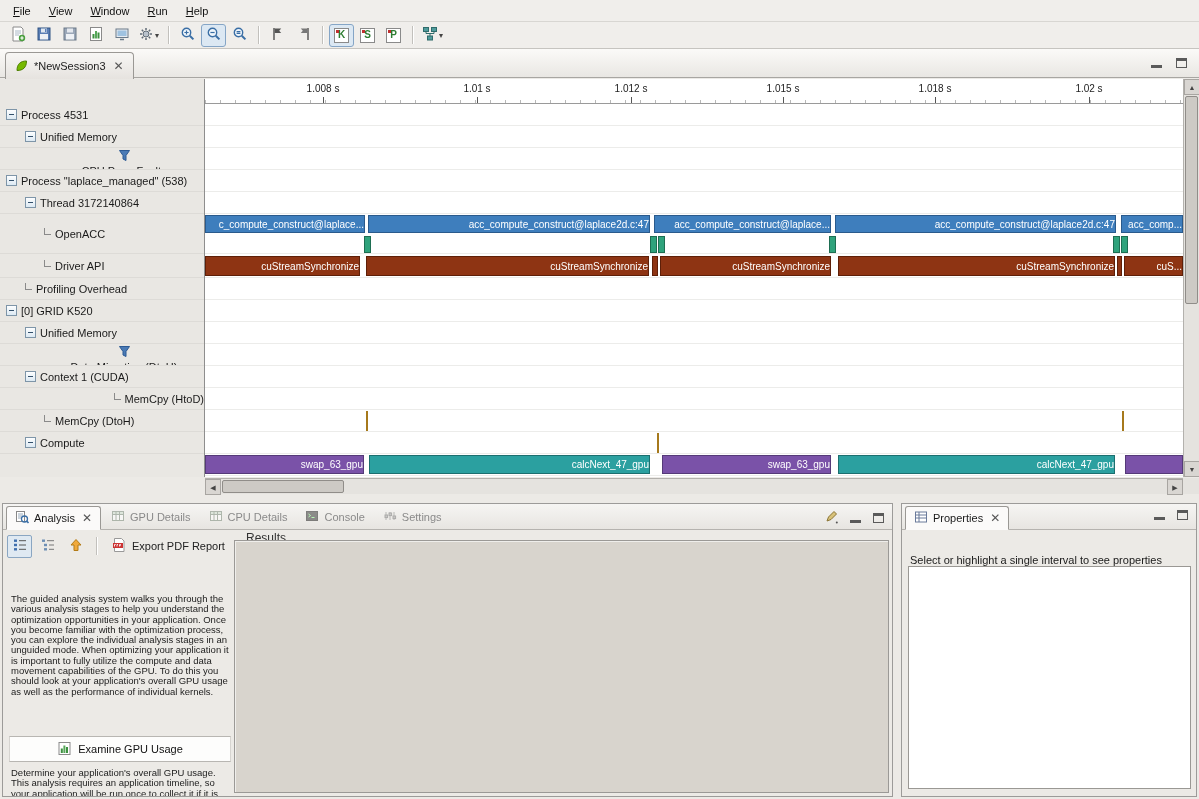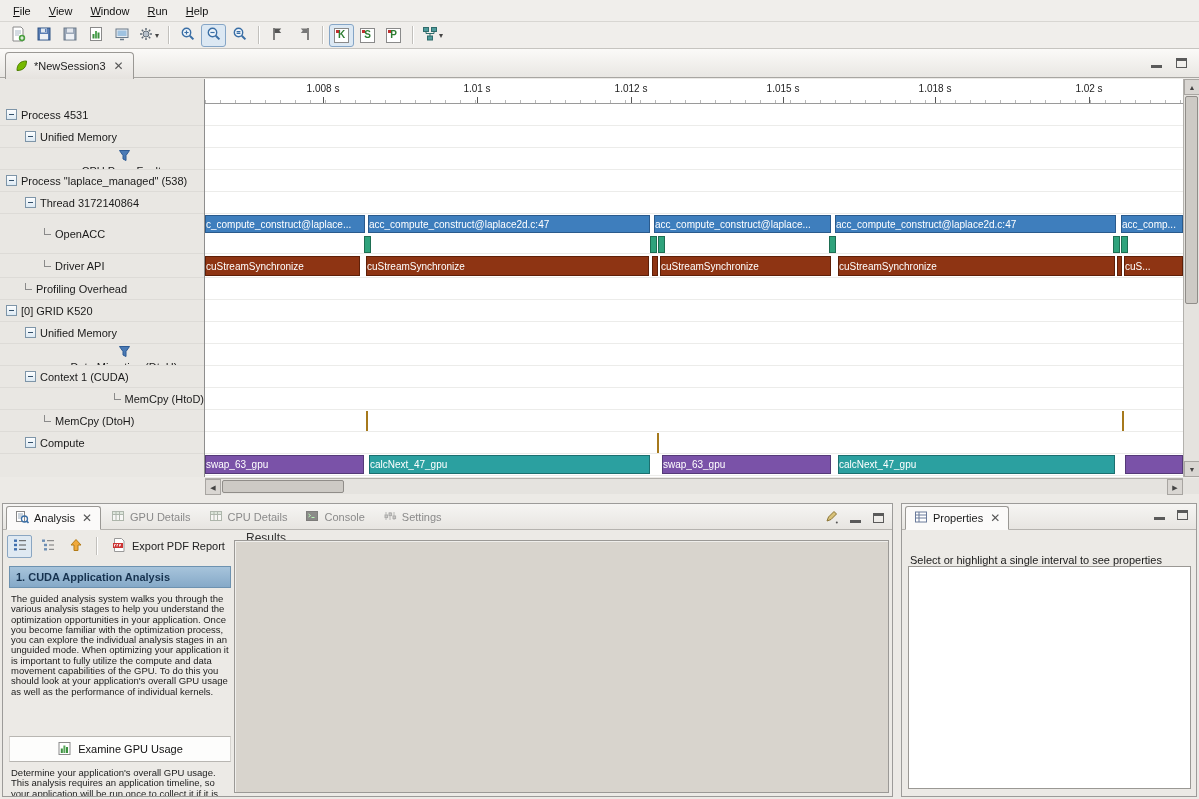--- a/index.html
+++ b/index.html
@@ -39,21 +39,21 @@
   .funnel{line-height:0}
   .tree-label{white-space:nowrap;overflow:hidden}
 
   .tl-ruler{position:absolute;left:205px;top:79px;width:978px;height:25px;background-color:#fff;border-bottom:1px solid #9A9A9A;background-image:repeating-linear-gradient(to right,#B8B8B8 0 1px,transparent 1px 15px);background-size:100% 3px;background-position:0 100%;background-repeat:no-repeat}
   .ruler-tick{position:absolute;top:0;bottom:0;width:0}
   .ruler-tick::after{content:"";position:absolute;left:0;bottom:0;width:1px;height:6px;background:#555}
   .ruler-label{position:absolute;top:4px;transform:translateX(-50%);font-size:10px;color:#222;white-space:nowrap}
 
   .tl-canvas{position:absolute;left:205px;top:104px;width:978px;height:373px;background:#fff;overflow:hidden}
   .row-line{position:absolute;left:0;right:0;height:1px;background:#ECECEA}
-  .tl-bar{position:absolute;display:flex;align-items:center;justify-content:flex-start;overflow:hidden}
+  .tl-bar{position:absolute;display:flex;align-items:center;justify-content:flex-end;overflow:hidden}
   .bar-label{font-size:10px;color:#fff;white-space:nowrap}
   .bar-blue{background:#3E7EBD;border:1px solid #2A5A8C}
   .bar-green{background:#2FA37C;border:1px solid #1E6E52}
   .bar-brown{background:#8E3413;border:1px solid #5E1F08}
   .bar-gold{background:#A6791C}
   .bar-purple{background:#7A52A8;border:1px solid #553A78}
   .bar-teal{background:#2BA0A0;border:1px solid #1C6F6F}
 
   
   .vscroll{position:absolute;left:1183px;top:79px;width:16px;height:398px;background:#E5E3DF;border-left:1px solid #B3B1AD}
@@ -485,21 +485,20 @@
     <span class="export-pdf">
       <span><svg width="16" height="16">
             <path d="M3.5 1.5h7l2.5 2.5v10.5h-9.5z" fill="#fff" stroke="#999"></path>
             <rect x="2" y="6" width="10" height="5" fill="#CC3333"></rect>
             <path d="M3.5 7.5v2M3.5 7.5h1.2M6 7.5v2M6 7.5h1M8.6 7.5v2M8.6 7.5h1.2M8.6 8.5h1" stroke="#fff" stroke-width=".9" fill="none"></path>
           </svg></span>
       <span>Export PDF Report</span>
     </span>
   </div>
 
-  <div class="guide-header">1. CUDA Application Analysis</div>
   <div class="guide-body">The guided analysis system walks you through the various analysis stages to help you understand the optimization opportunities in your application. Once you become familiar with the optimization process, you can explore the individual analysis stages in an unguided mode. When optimizing your application it is important to fully utilize the compute and data movement capabilities of the GPU. To do this you should look at your application's overall GPU usage as well as the performance of individual kernels.</div>
   <div class="guide-btn">
     <span><svg width="15" height="15">
           <rect x="2" y="1.5" width="11" height="12" fill="#fff" stroke="#8A8A8A"></rect>
           <rect x="3.8" y="7.5" width="2" height="4.5" fill="#3D9140"></rect>
           <rect x="6.4" y="4.5" width="2" height="7.5" fill="#57A85A"></rect>
           <rect x="9" y="6" width="2" height="6" fill="#3D9140"></rect>
         </svg></span>
     <span>Examine GPU Usage</span>
   </div>

